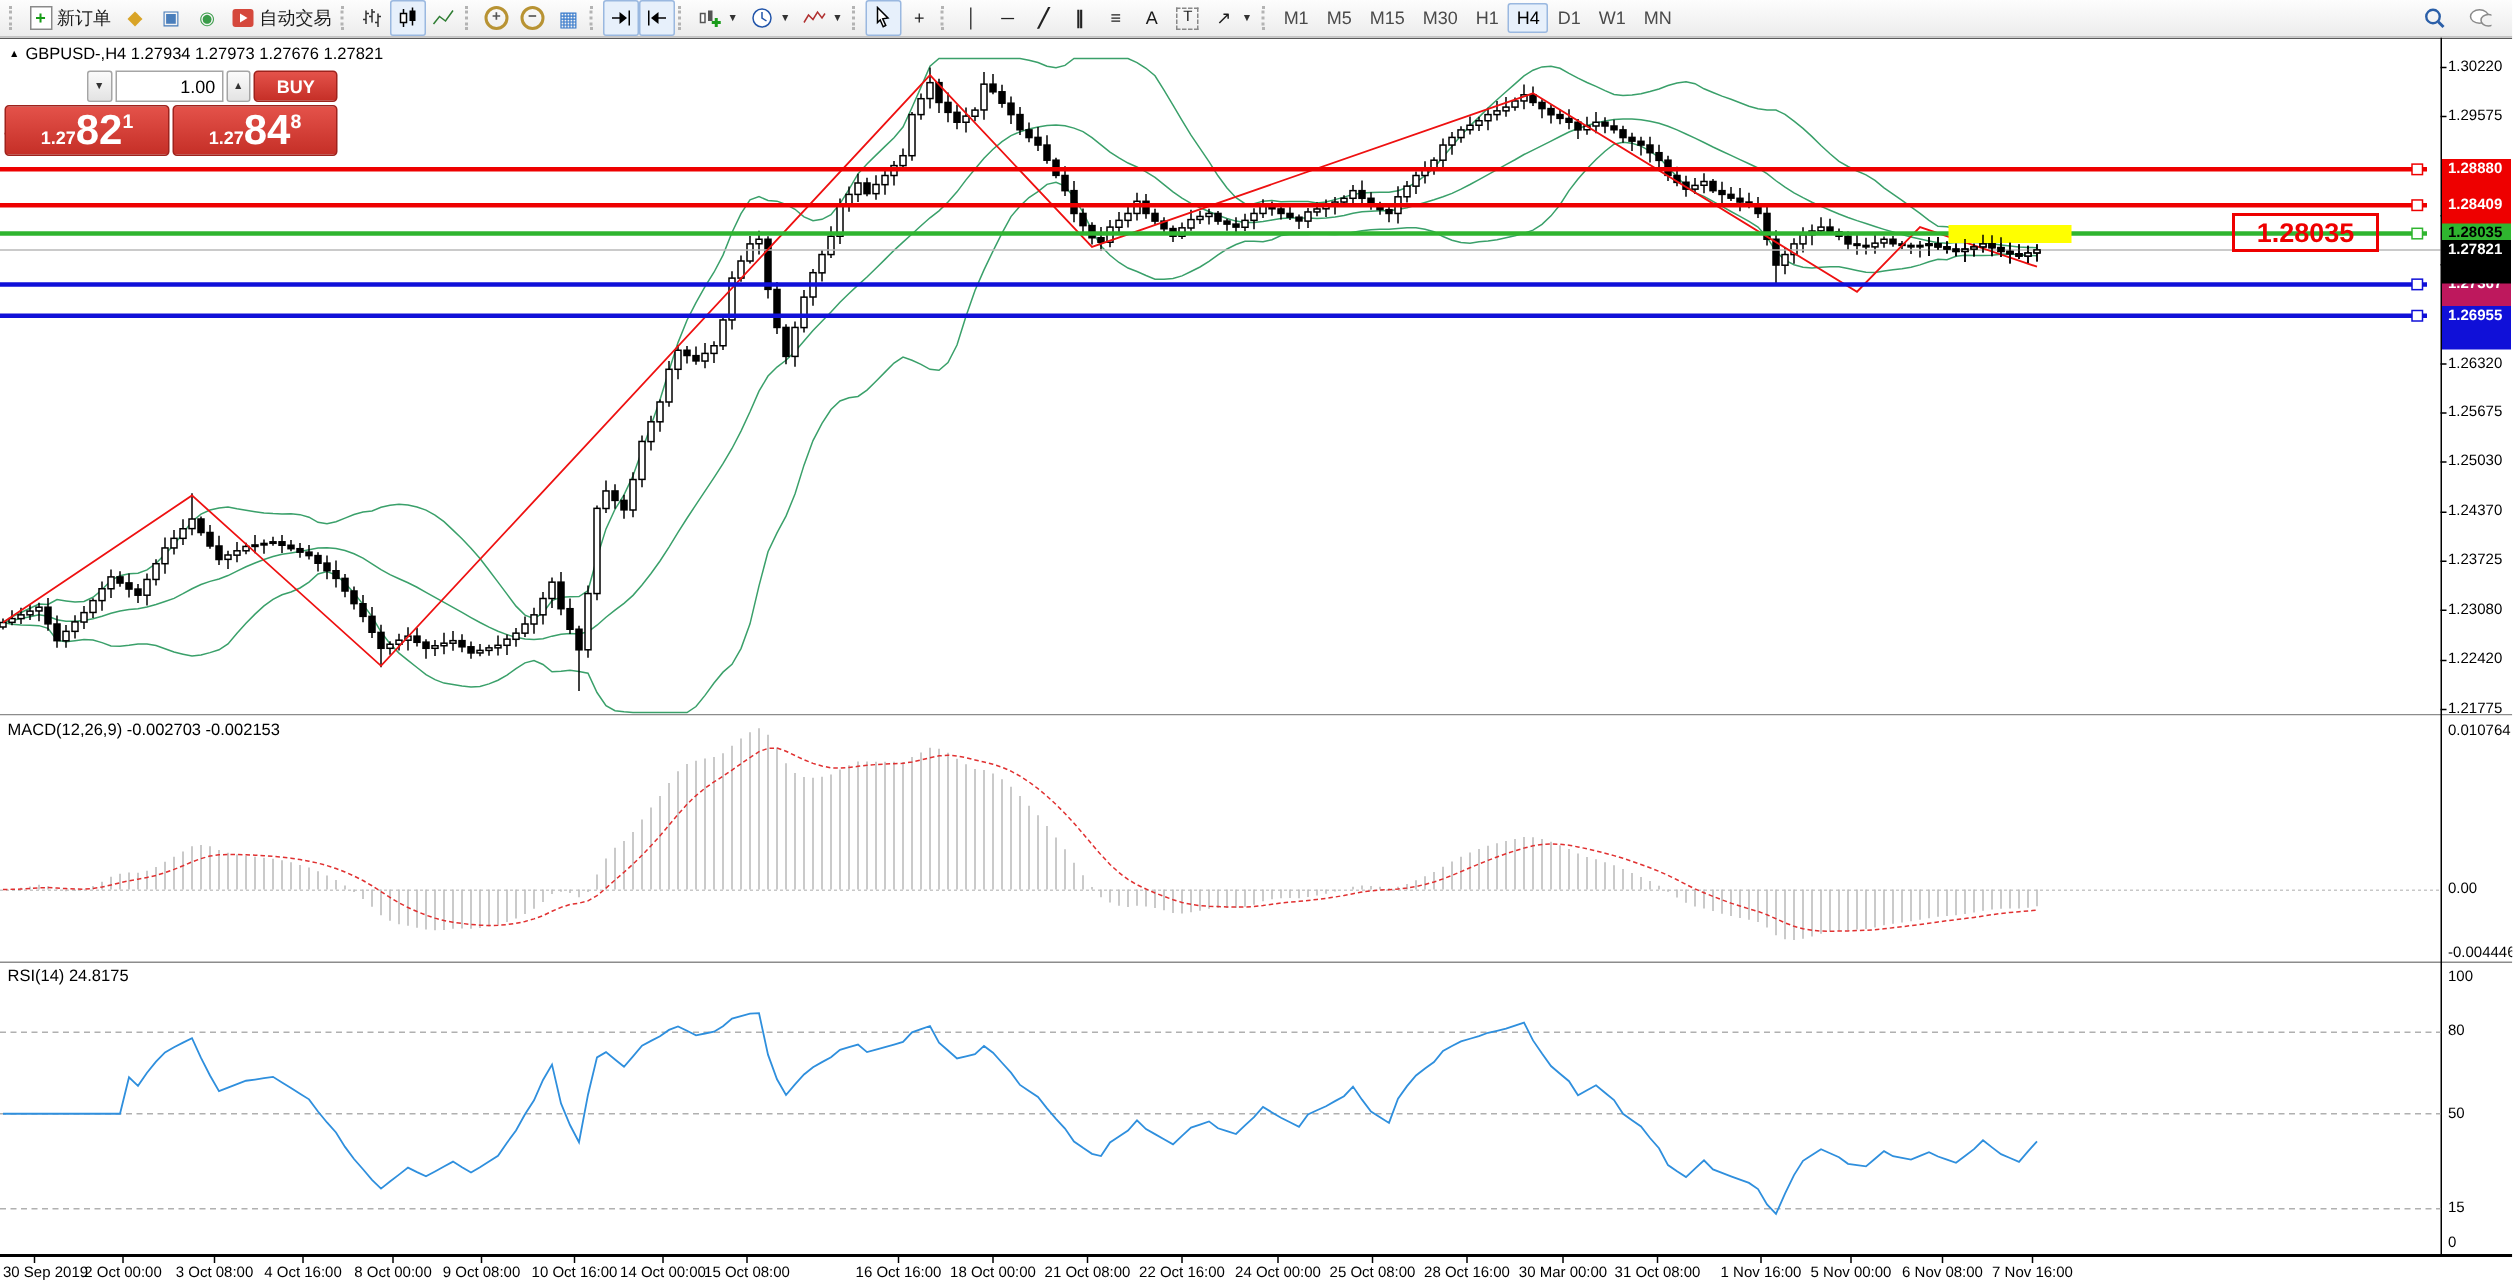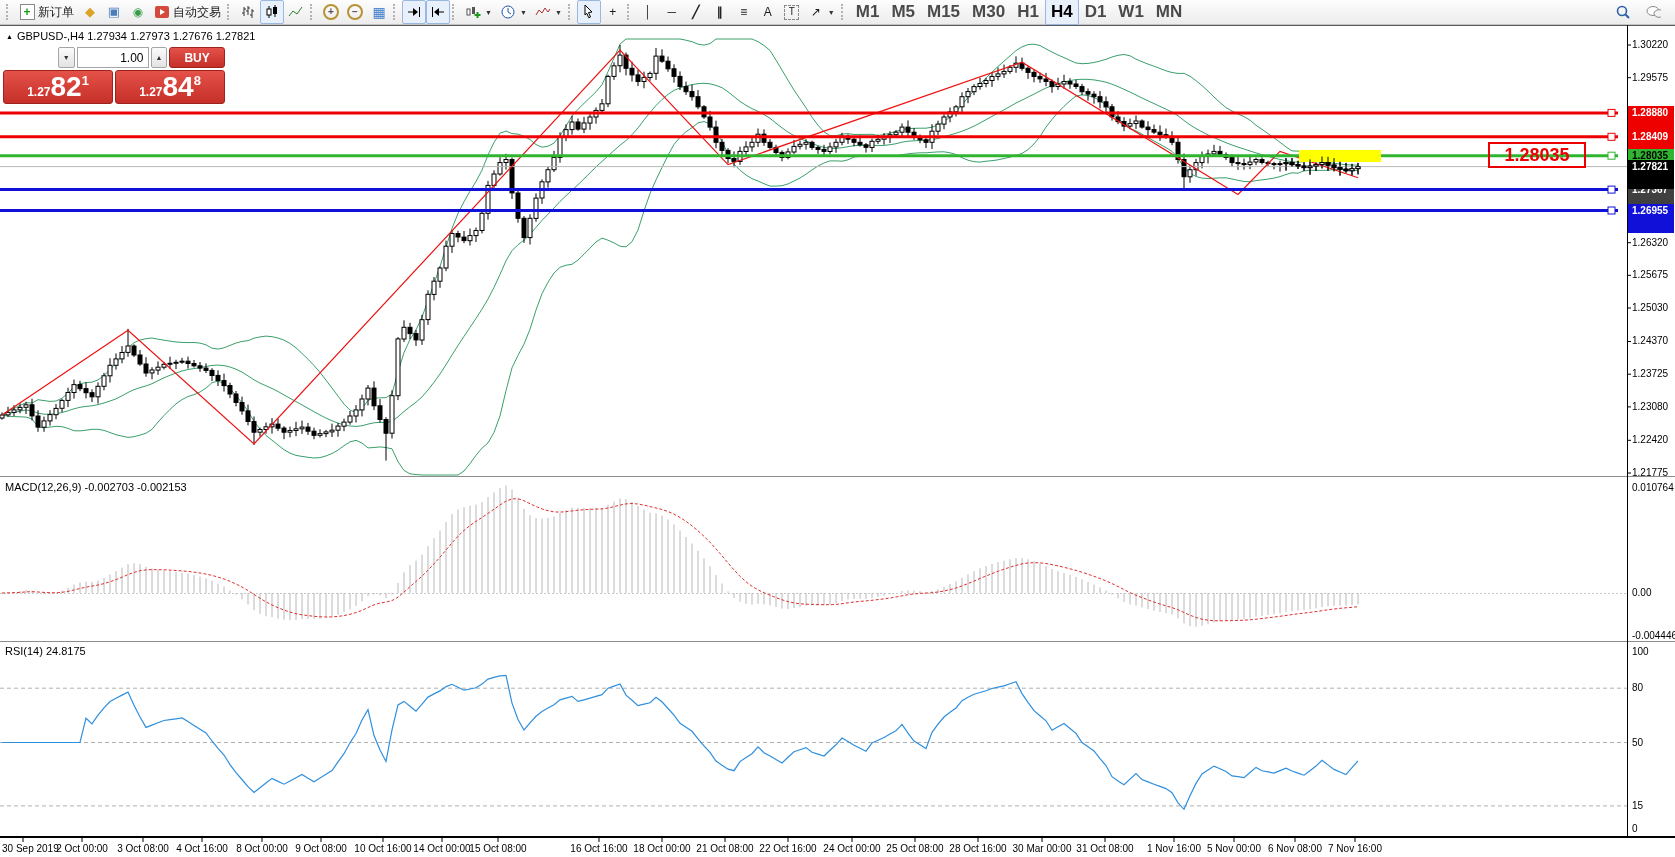--- a/index.html
+++ b/index.html
@@ -16,21 +16,21 @@
   .ic-diamond{color:#d9a427;font-size:13px;}
   .ic-layers{color:#4a7ebb;font-size:13px;}
   .ic-signal{color:#3a9c49;font-size:12px;}
   .ic-tiles{color:#3a7ccc;font-size:14px;}
   .ic-vline,.ic-hline,.ic-trend,.ic-chan{color:#222;font-weight:bold;}
   .ic-ring{width:12px;height:12px;border:2px solid #b89333;border-radius:50%;display:inline-flex;align-items:center;justify-content:center;
     font-size:10px;font-weight:bold;color:#555;line-height:10px;}
   .ic-docplus{width:13px;height:14px;border:1px solid #8a8a8a;background:#fff;display:inline-flex;align-items:center;justify-content:center;
     color:#189c18;font-weight:bold;font-size:12px;line-height:12px;}
   .ic-labelT{width:13px;height:13px;border:1px dashed #888;display:inline-flex;align-items:center;justify-content:center;font-size:10px;color:#222;}
-  .tf-btn{font-size:17px;font-weight:bold;color:#4a4a4a;padding:2px 5px;border:1px solid transparent;border-radius:2px;}
+  .tf-btn{font-size:12px;font-weight:normal;color:#4a4a4a;padding:2px 5px;border:1px solid transparent;border-radius:2px;}
   .tf-btn.active{border-color:#9ab8e0;background:#e7f0fb;color:#000;}
   #tb-right{margin-left:auto;display:flex;align-items:center;gap:6px;padding-right:6px;}
   
   #chart-region{position:absolute;left:0;top:25px;width:1675px;height:832px;background:#fff;}
   #chart-svg{position:absolute;left:0;top:0;}
   #hdr{position:absolute;left:6px;top:5px;font-size:11px;color:#000;display:flex;align-items:center;gap:4px;z-index:6;}
   #hdr .tri{font-size:7px;color:#000;}
   
   #trade-panel{position:absolute;left:3px;top:22px;z-index:7;width:222px;}
   .tp-row1{display:flex;gap:2px;height:21px;}
@@ -1067,21 +1067,21 @@
       <div class="macd-tick" style="top:562px">0.00</div>
       <div class="macd-tick" style="top:605px">-0.004446</div>
       <div class="rsi-tick" style="top:621px">100</div>
       <div class="rsi-tick" style="top:657px">80</div>
       <div class="rsi-tick" style="top:712px">50</div>
       <div class="rsi-tick" style="top:775px">15</div>
       <div class="rsi-tick" style="top:798px">0</div>
       <div class="px-label" style="top:81px;background:#ee0000;color:#ffffff">1.28880</div>
       <div class="px-label" style="top:105px;background:#ee0000;color:#ffffff">1.28409</div>
       <div class="px-label" style="top:124px;background:#2fb52f;color:#000000">1.28035</div>
-      <div class="px-label" style="top:158px;background:#404040;color:#ffffff">1.27367</div>
+      <div class="px-label" style="top:158px;background:#be185d;color:#ffffff">1.27367</div>
       <div class="px-label" style="top:179px;background:#1010d8;color:#ffffff">1.26955</div>
       <div class="px-label" style="top:135px;background:#000000;color:#fff">1.27821</div>
       <div class="t-label" style="left:2px">30 Sep 2019</div>
       <div class="t-label" style="left:82px;transform:translateX(-50%)">2 Oct 00:00</div>
       <div class="t-label" style="left:143px;transform:translateX(-50%)">3 Oct 08:00</div>
       <div class="t-label" style="left:202px;transform:translateX(-50%)">4 Oct 16:00</div>
       <div class="t-label" style="left:262px;transform:translateX(-50%)">8 Oct 00:00</div>
       <div class="t-label" style="left:321px;transform:translateX(-50%)">9 Oct 08:00</div>
       <div class="t-label" style="left:383px;transform:translateX(-50%)">10 Oct 16:00</div>
       <div class="t-label" style="left:442px;transform:translateX(-50%)">14 Oct 00:00</div>

